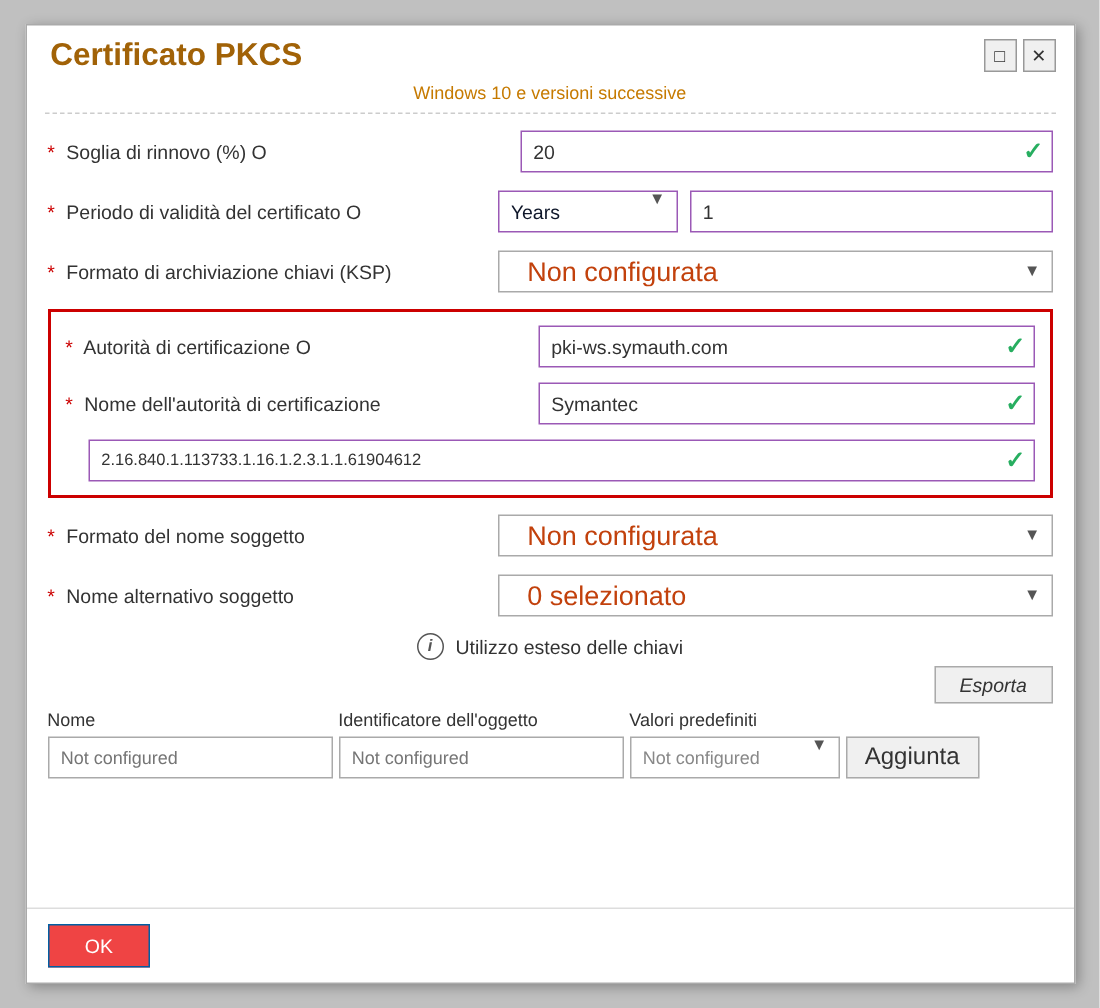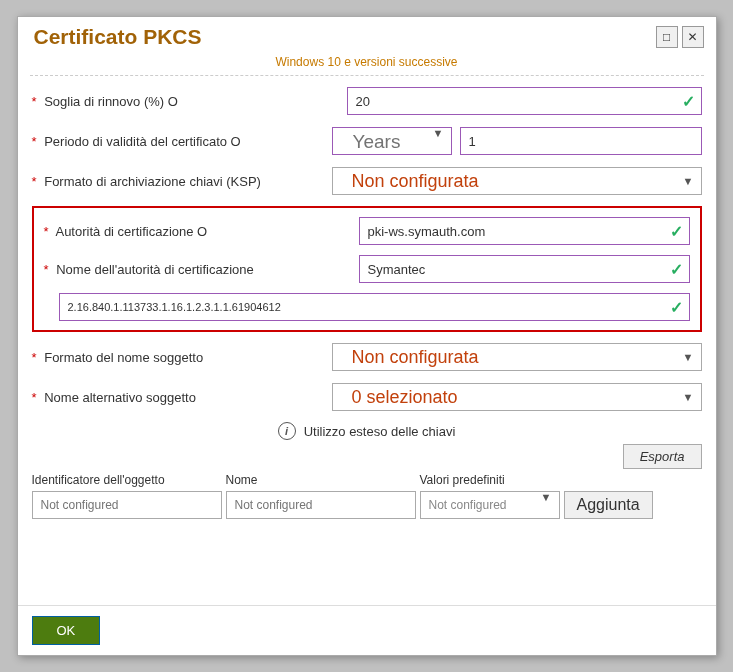--- a/index.html
+++ b/index.html
@@ -145,27 +145,27 @@
       align-items: center;
     }
     .period-select {
       flex: 0 0 120px;
       position: relative;
     }
     .period-select select {
       width: 100%;
       height: 28px;
       border: 1.5px solid #9b59b6;
-      padding: 2px 20px;
-      font-size: 19px;
+      padding: 2px 8px;
+      font-size: 13px;
       outline: none;
       appearance: none;
       background: white;
       cursor: pointer;
-      color: #737373;
+      color: #0f172a;
     }
     .period-value {
       flex: 1;
     }
     .period-value input {
       width: 100%;
       height: 28px;
       border: 1.5px solid #9b59b6;
       padding: 2px 8px;
       font-size: 13px;
@@ -213,21 +213,21 @@
     .btn {
       padding: 4px 16px;
       border: 1px solid #aaa;
       background: #f0f0f0;
       cursor: pointer;
       font-size: 13px;
       color: #333;
       font-style: italic;
     }
     .btn-primary {
-      background: #4d7c0f;
+      background: #ef4444;
       color: white;
       border: 1px solid #005fa3;
       padding: 6px 24px;
       font-size: 13px;
       cursor: pointer;
     }
     .columns-header {
       display: flex;
       gap: 4px;
       margin-bottom: 4px;
@@ -422,22 +422,22 @@
     <div class="section-title">
       <span class="info-icon">i</span>
       <span>Utilizzo esteso delle chiavi</span>
     </div>
 
     <div class="export-btn">
       <button class="btn">Esporta</button>
     </div>
 
     <div class="columns-header">
+      <div class="col-header col-nome">Nome</div>
       <div class="col-header col-id">Identificatore dell'oggetto</div>
-      <div class="col-header col-nome">Nome</div>
       <div class="col-header col-val">Valori predefiniti</div>
     </div>
 
     <div class="columns-inputs">
       <input class="col-input col-input-nome" type="text" placeholder="Not configured" style="">
       <input class="col-input col-input-id" type="text" placeholder="Not configured" style="">
       <div class="col-select-val">
         <select>
           <option>Not configured</option>
         </select>

